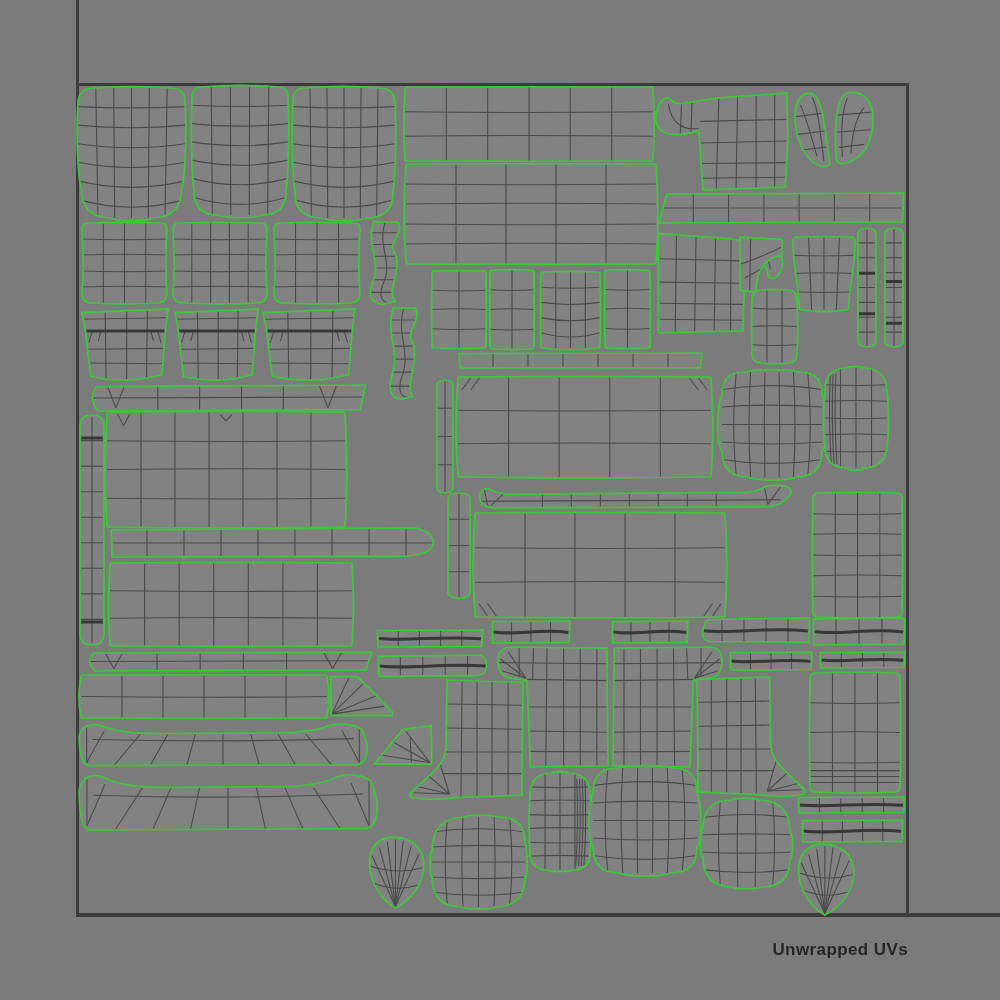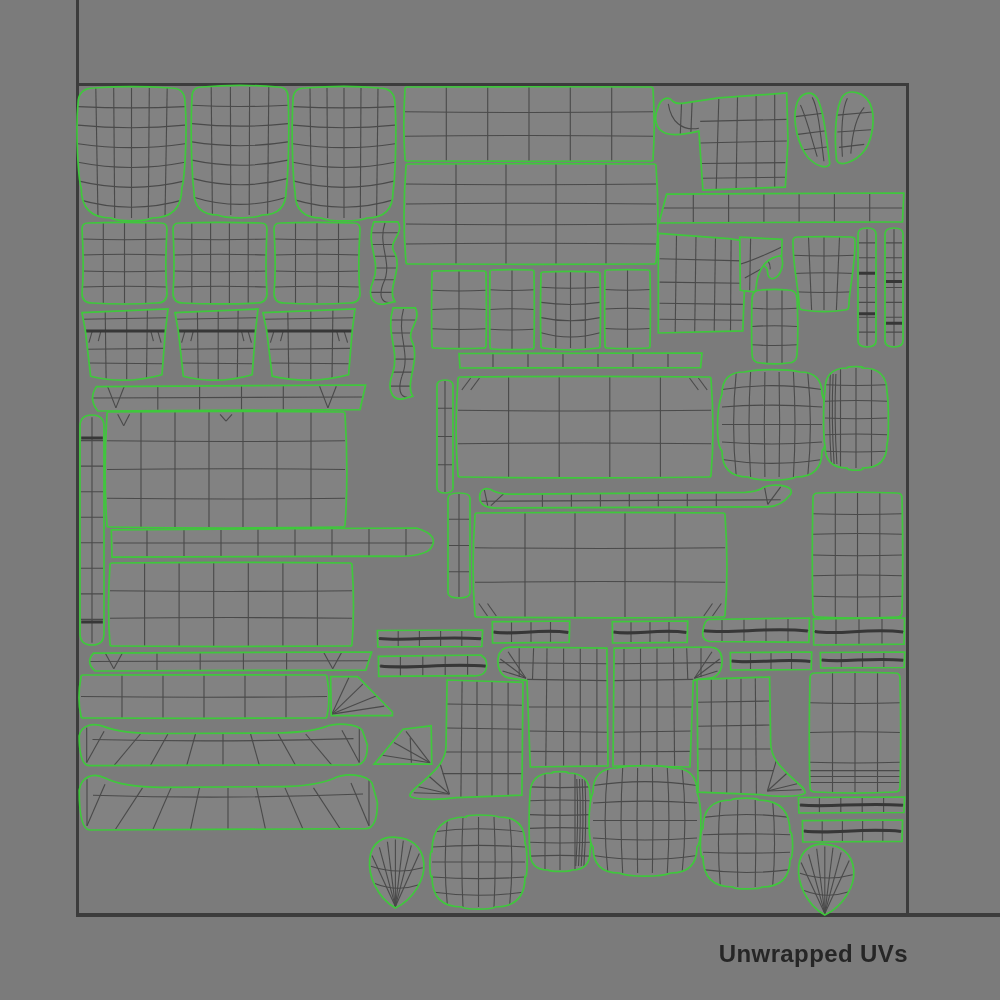--- a/index.html
+++ b/index.html
@@ -1,20 +1,20 @@
 <!DOCTYPE html>
 <html><head>
 <meta charset="utf-8">
 <style>
   html,body{margin:0;padding:0;}
   body{width:1000px;height:1000px;overflow:hidden;background:#7b7b7b;
        font-family:"Liberation Sans",sans-serif;}
   .stage{position:relative;width:1000px;height:1000px;}
   svg{position:absolute;left:0;top:0;}
-  .caption{position:absolute;top:940px;right:92px;font-size:24px;font-weight:700;
+  .caption{position:absolute;top:940px;right:92px;font-size:17px;font-weight:700;
            letter-spacing:.4px;color:#262626;white-space:nowrap;}
 </style>
 </head>
 <body style="background: rgb(123, 123, 123);">
 
 <div class="stage">
   <svg width="1000" height="1000" viewBox="0 0 1000 1000">
       <defs>
         <clipPath id="cp0">
           <path d="M94,88 C115.5,86.4 147.6,86.4 171,88 Q185,88 185,102 C187.7,133.5 184.5,179 181.8,188 Q181.8,218 151.8,218 C146.6,221.9 116.4,221.9 111.2,218 Q81.2,218 81.2,188 C78.5,179 75.3,133.5 78,104 Q78,88 94,88 Z"></path>

